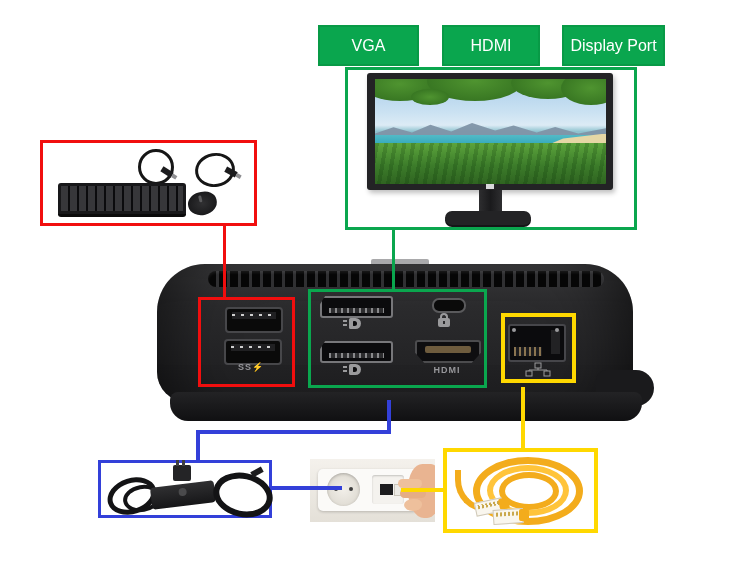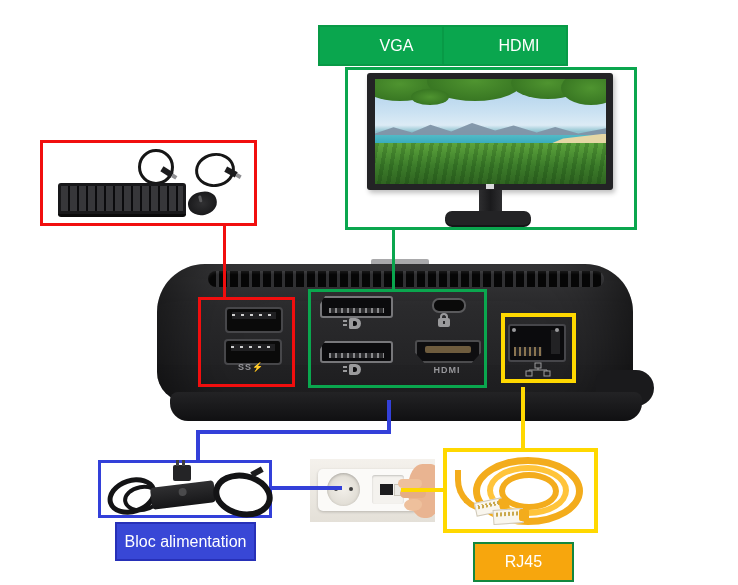--- a/index.html
+++ b/index.html
@@ -2,21 +2,21 @@
 <html style="--green: #0aa64e; --green-dark: #089a46; --red: #f10e0e; --blue: #3340d9; --blue-fill: #3847d6; --yellow: #ffd800; --orange: #f7a60d; --label-border-green: #13873f;"><head>
 <meta charset="utf-8">
 <style>
   html,body{margin:0;padding:0;background:#fff;}
   .stage{position:relative;width:738px;height:585px;background:#fff;overflow:hidden;
          font-family:"Liberation Sans",sans-serif;}
   .abs{position:absolute;}
   
   .lab{position:absolute;display:flex;align-items:center;justify-content:center;
        color:#fff;font-size:16px;}
-  .lab.green{background:var(--green);border:2px solid var(--green-dark);padding-left:28px;}
+  .lab.green{background:var(--green);border:2px solid var(--green-dark);}
   .lab.red{background:var(--red);border:2px solid #c90b0b;}
   .lab.blue{background:var(--blue-fill);border:2px solid #2730b8;}
   .lab.orange{background:var(--orange);border:2px solid var(--label-border-green);}
   
   .frame{position:absolute;background:#fff;}
   .frame.greenb{border:3px solid var(--green);}
   .frame.redb{border:3px solid var(--red);}
   .frame.blueb{border:3px solid var(--blue);}
   .frame.yellowb{border:4px solid var(--yellow);}
   .noBg{background:transparent;}
@@ -143,20 +143,23 @@
 <body>
 
 <div class="stage">
 
   <div class="lab green" style="left:318px;top:25px;width:97px;height:37px;">
       <span>VGA</span>
     </div>
   <div class="lab green" style="left:442px;top:25px;width:94px;height:37px;">
       <span>HDMI</span>
     </div>
+  <div class="lab green" style="left:562px;top:25px;width:99px;height:37px;">
+      <span>Display Port</span>
+    </div>
 
   <div class="frame greenb noBg" style="left:345px;top:67px;width:286px;height:157px;"></div>
   <div class="mon-bezel"></div>
   <div class="mon-screen">
     <div class="mountains"></div>
     <div class="sea"></div>
     <div class="beach"></div>
     <div class="forest"></div>
     <div class="forest-tex"></div>
     <div class="leaf" style="left:-14px;top:-12px;width:78px;height:34px;"></div>
@@ -259,23 +262,20 @@
     <div class="plug-attach">
         <i style="left:3px;"></i>
         <i style="left:9px;"></i>
       </div>
     <div class="brick">
         <i></i>
       </div>
     <div class="coil" style="left:112px;top:10px;width:48px;height:32px;border-width:6px;transform:rotate(12deg);"></div>
     <div class="plug" style="left:150px;top:6px;transform:rotate(-28deg);"></div>
   </div>
-  <div class="lab blue" style="left:115px;top:522px;width:137px;height:35px;">
-      <span>Bloc alimentation</span>
-    </div>
 
   <div class="wallgrp">
     <div class="plate"></div>
     <div class="sock-round">
       <i style="left:7px;"></i>
         <i style="left:22px;"></i>
     </div>
     <div class="sock-sq">
         <i></i>
       </div>
@@ -295,17 +295,14 @@
     <div class="tailcurve"></div>
     <div class="rjconn" style="left:28px;top:48px;width:26px;height:12px;transform:rotate(-12deg);">
         <i></i>
       </div>
     <div class="boot" style="left:52px;top:46px;width:10px;height:11px;transform:rotate(-12deg);"></div>
     <div class="rjconn" style="left:46px;top:57px;width:28px;height:13px;transform:rotate(-4deg);">
         <i></i>
       </div>
     <div class="boot" style="left:72px;top:57px;width:10px;height:12px;"></div>
   </div>
-  <div class="lab orange" style="left:473px;top:542px;width:97px;height:36px;">
-      <span>RJ45</span>
-    </div>
 
 </div>
 
 </body></html>

